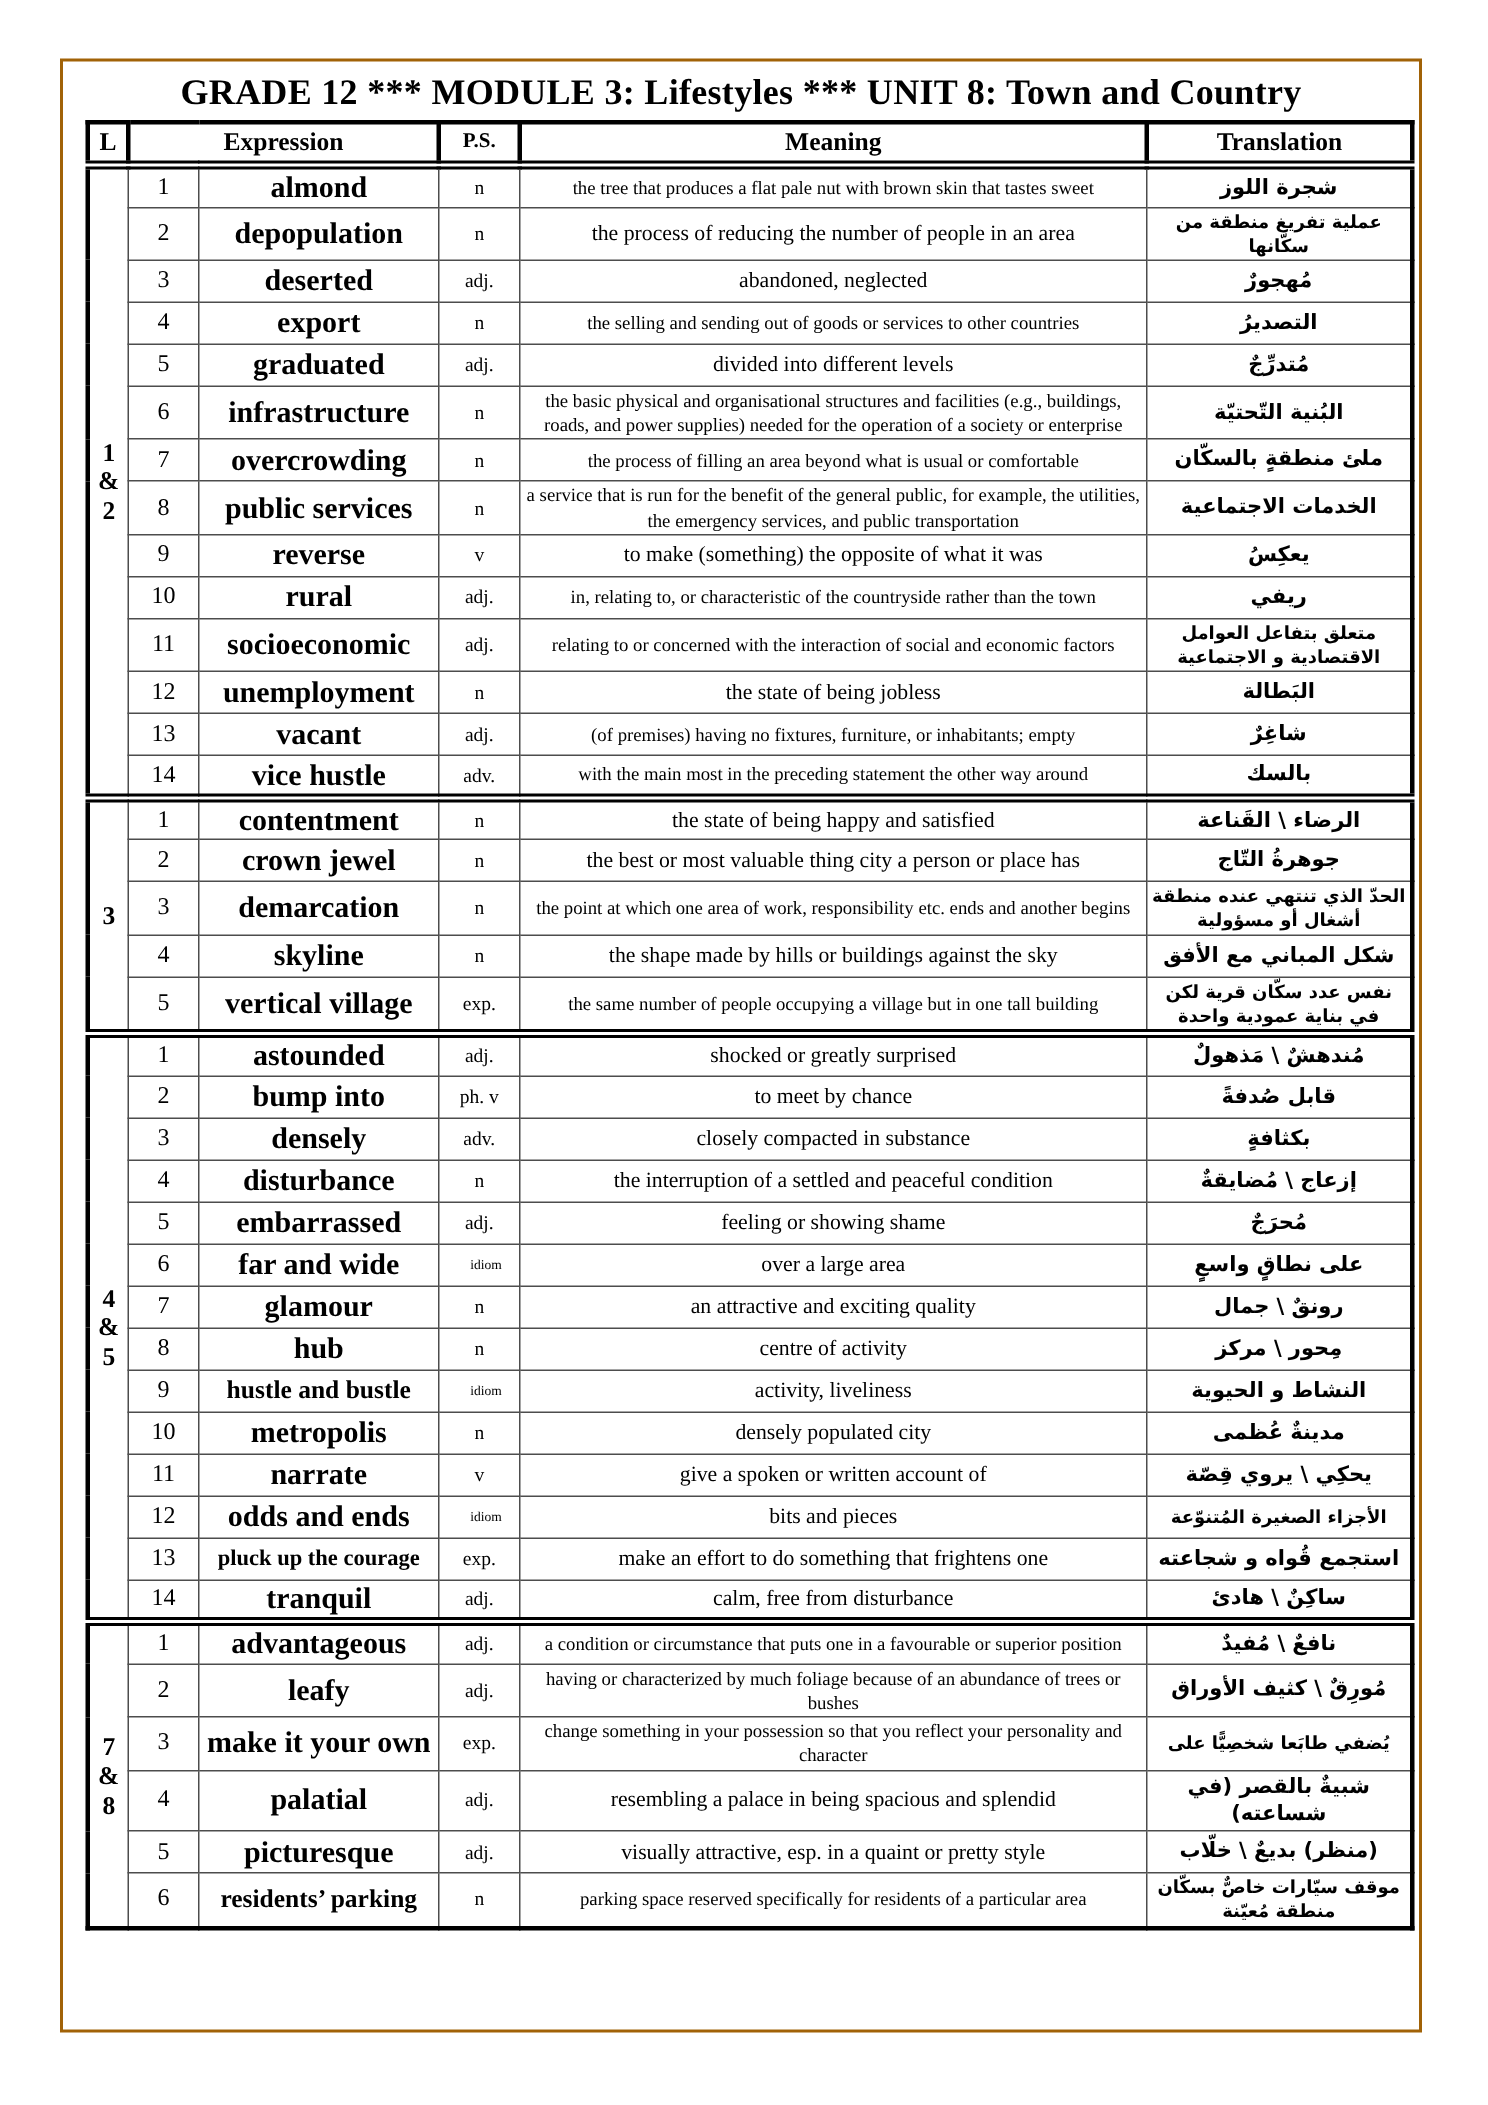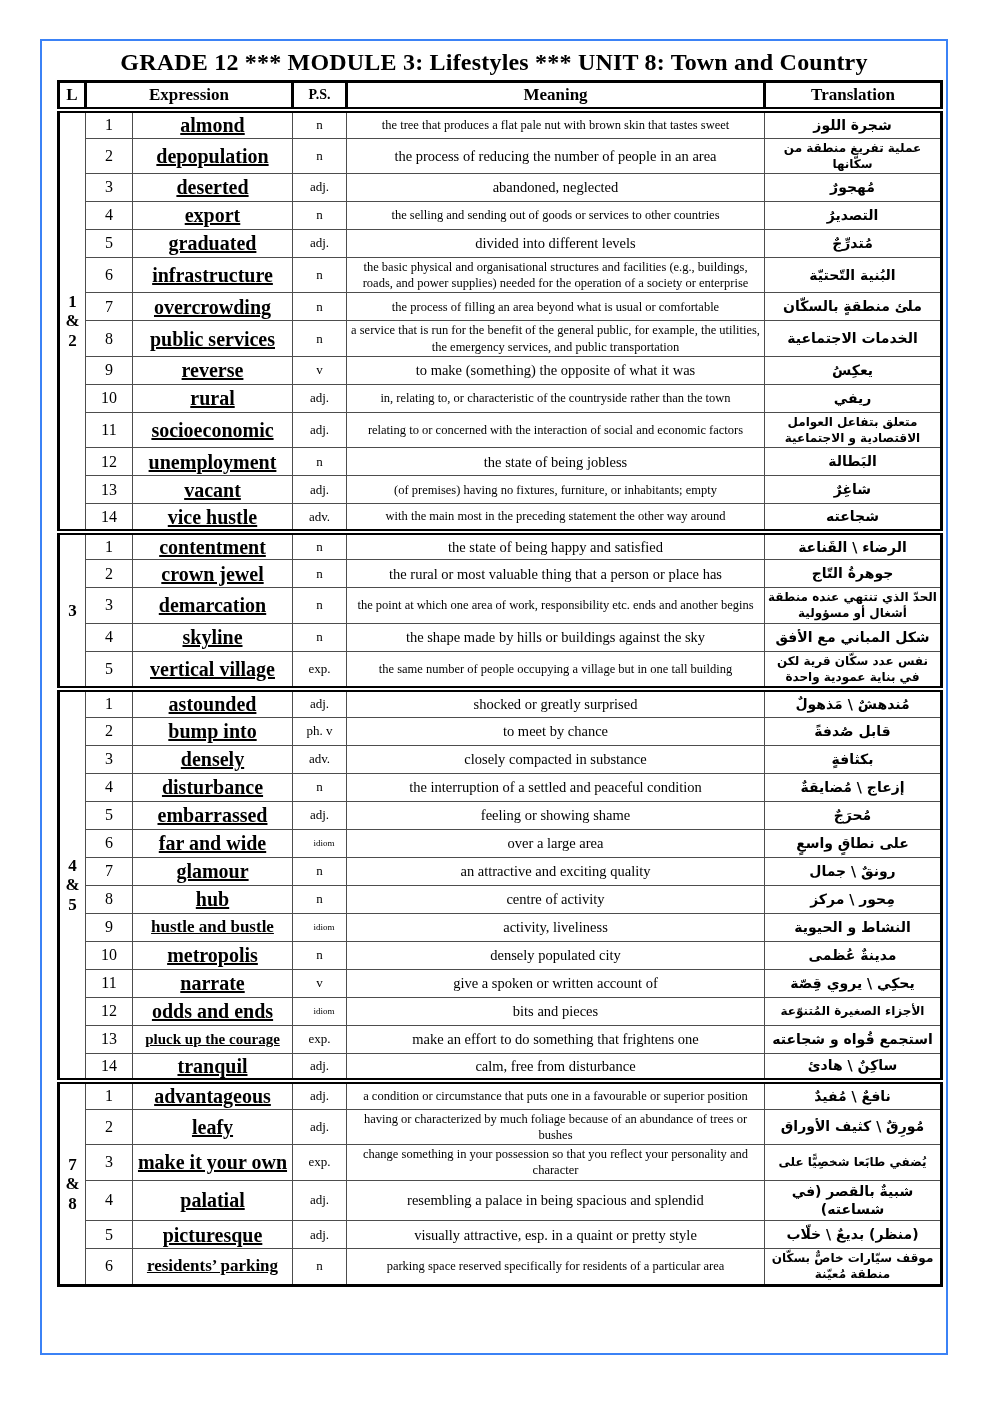--- a/index.html
+++ b/index.html
@@ -6,21 +6,21 @@
     margin: 0; padding: 0;
     width: 992px; height: 1403px;
     background: #ffffff;
     font-family: "Liberation Serif", serif;
     overflow: hidden;
   }
   .page-frame {
     position: absolute;
     left: 40px; top: 39px;
     width: 908px; height: 1316px;
-    border: 2px solid #3b82f6;
+    border: 2px solid #a16207;
     box-sizing: border-box;
     background: #fff;
   }
   .doc-title {
     text-align: center;
     font-weight: bold;
     font-size: 24px;
     line-height: 28px;
     margin-top: 7px;
     letter-spacing: 0.2px;
@@ -51,21 +51,21 @@
   }
   tr { height: 28px; }
   .lesson-cell {
     white-space: pre-line;
     font-weight: bold;
     font-size: 17px;
     line-height: 1.15;
     padding: 0;
   }
   .num-cell { font-size: 16px; }
-  .expr-cell { font-weight: bold; font-size: 20px; line-height: 1.1; white-space: nowrap; text-decoration: underline; }
+  .expr-cell { font-weight: bold; font-size: 20px; line-height: 1.1; white-space: nowrap; }
   .expr-cell.sm { font-size: 17px; }
   .expr-cell.xs { font-size: 15px; }
   .ps-cell { font-size: 13px; }
   .ps-cell.tiny { font-size: 9px; padding-left: 12px; }
   .meaning-cell { font-size: 14.5px; line-height: 1.25; }
   .meaning-cell.long { font-size: 12.5px; line-height: 1.3; }
   .ar-cell {
     font-family: "DejaVu Sans", sans-serif;
     font-weight: bold;
     font-size: 14px;
@@ -197,37 +197,37 @@
           <td class="expr-cell">vacant</td>
           <td class="ps-cell">adj.</td>
           <td class="meaning-cell long">(of premises) having no fixtures, furniture, or inhabitants; empty</td>
           <td class="ar-cell" dir="rtl">شاغِرٌ</td>
         </tr>
         <tr>
           <td class="num-cell">14</td>
           <td class="expr-cell">vice hustle</td>
           <td class="ps-cell">adv.</td>
           <td class="meaning-cell long">with the main most in the preceding statement the other way around</td>
-          <td class="ar-cell" dir="rtl">شجاعته</td>
+          <td class="ar-cell" dir="rtl">بالسك</td>
         </tr>
       </tbody>
       <tbody>
         <tr>
           <td class="lesson-cell" rowspan="5">3</td>
           <td class="num-cell">1</td>
           <td class="expr-cell">contentment</td>
           <td class="ps-cell">n</td>
           <td class="meaning-cell">the state of being happy and satisfied</td>
           <td class="ar-cell" dir="rtl">الرضاء \ القَناعة</td>
         </tr>
         <tr>
           <td class="num-cell">2</td>
           <td class="expr-cell">crown jewel</td>
           <td class="ps-cell">n</td>
-          <td class="meaning-cell">the rural or most valuable thing that a person or place has</td>
+          <td class="meaning-cell">the best or most valuable thing city a person or place has</td>
           <td class="ar-cell" dir="rtl">جوهرةُ التّاج</td>
         </tr>
         <tr>
           <td class="num-cell">3</td>
           <td class="expr-cell">demarcation</td>
           <td class="ps-cell">n</td>
           <td class="meaning-cell long">the point at which one area of work, responsibility etc. ends and another begins</td>
           <td class="ar-cell sm" dir="rtl">الحدّ الذي تنتهي عنده منطقة أشغال أو مسؤولية</td>
         </tr>
         <tr>

